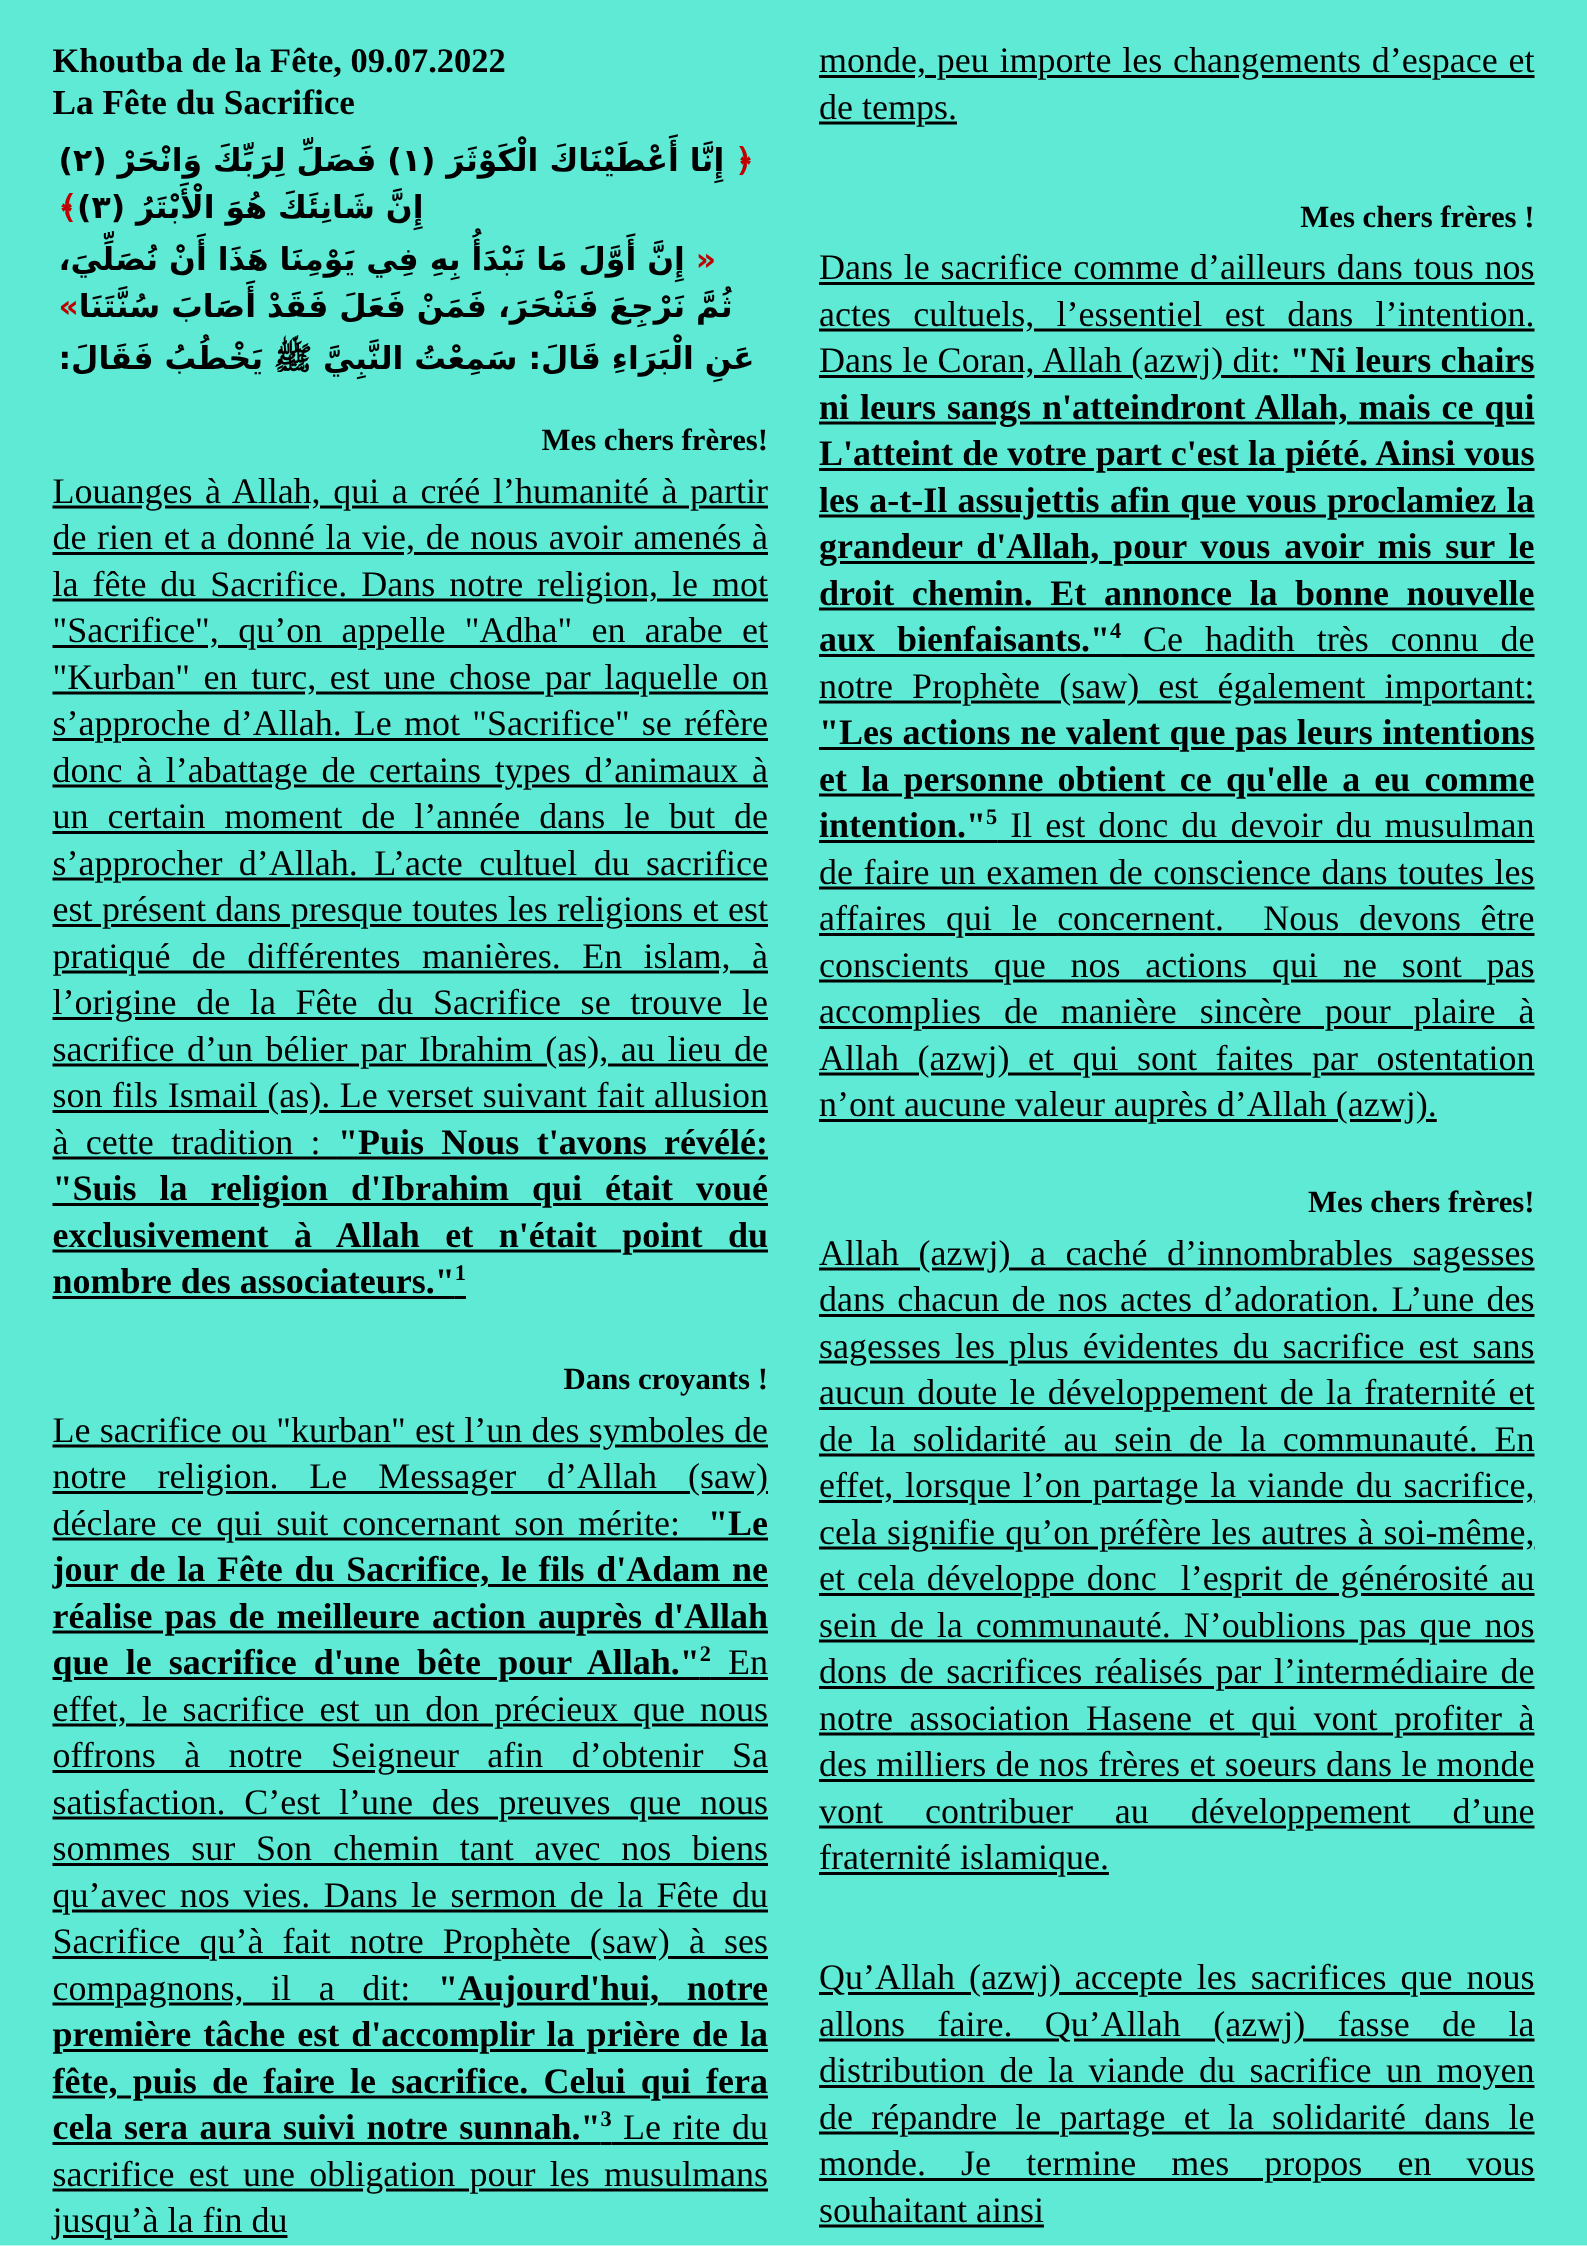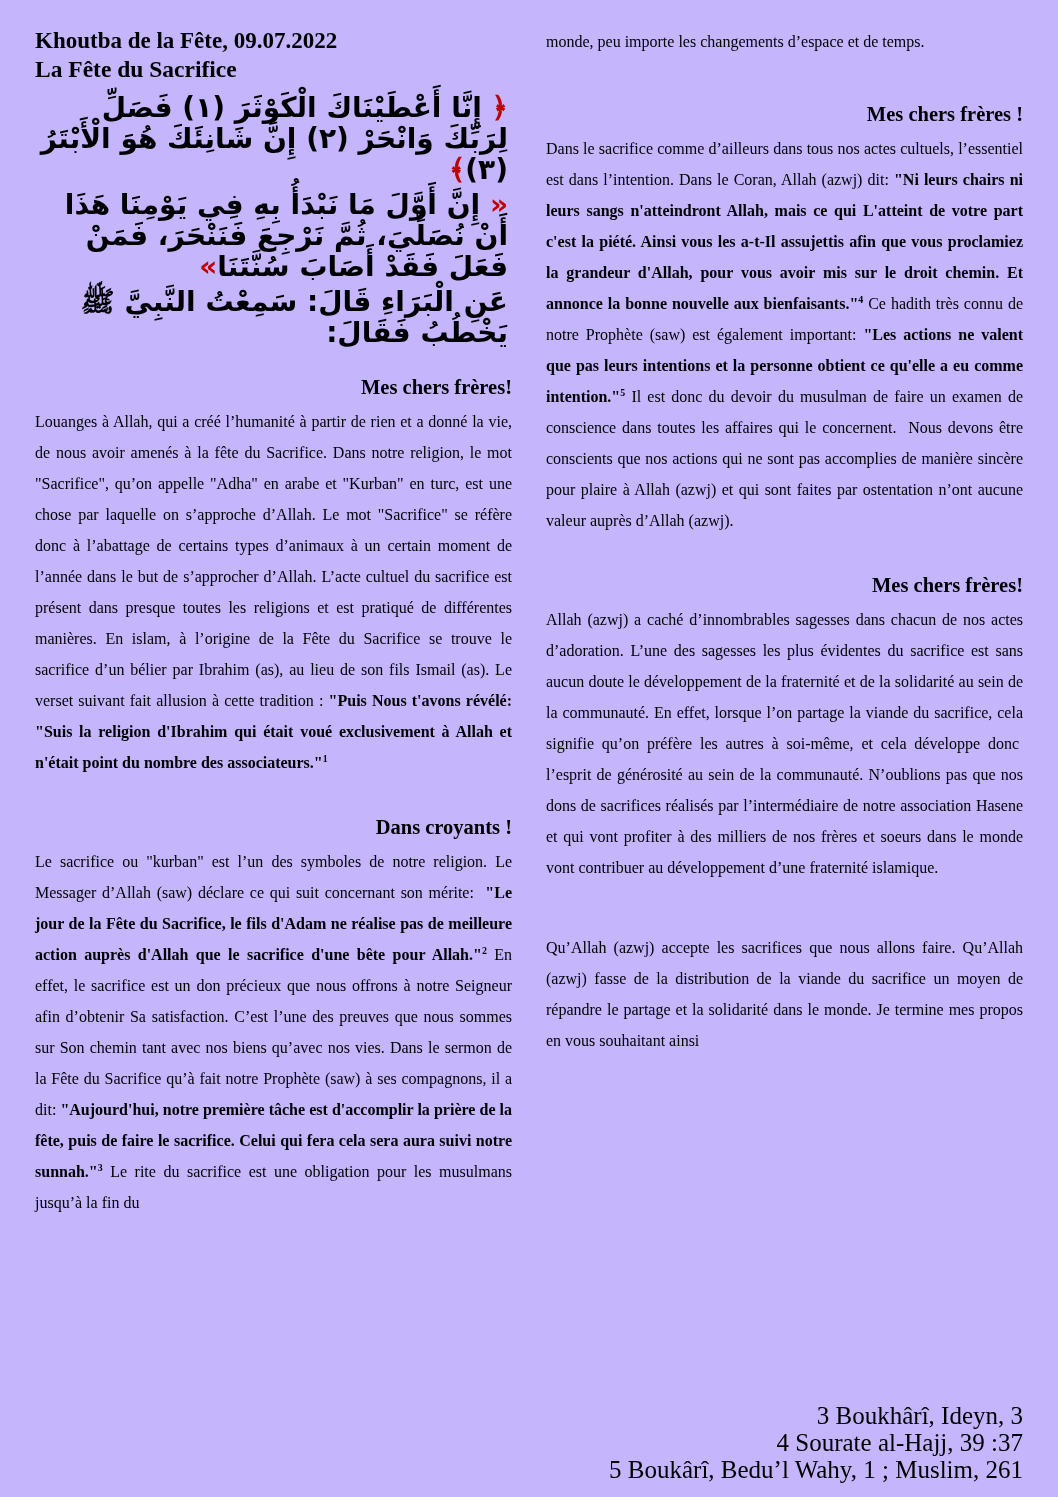--- a/index.html
+++ b/index.html
@@ -1,21 +1,21 @@
 <!DOCTYPE html>
 <html lang="fr"><head>
 <meta charset="utf-8">
 <style>
   html, body { margin: 0; padding: 0; background: #ffffff; }
   .page {
     width: 1058px;
     height: 1497px;
     box-sizing: border-box;
     margin: 0 auto;
-    background: #c4b5fd;
+    background: #5eead4;
     color: #000000;
     font-family: "Liberation Serif", "DejaVu Serif", serif;
     display: flex;
     gap: 34px;
     padding: 26px 35px 14px 35px;
     overflow: hidden;
   }
   .col {
     flex: 1 1 0;
     min-width: 0;
@@ -29,33 +29,34 @@
     line-height: 29px;
   }
   .doc-subtitle {
     font-size: 23.5px;
     font-weight: bold;
     line-height: 29px;
     margin-bottom: 4px;
   }
   .arabic {
     direction: rtl;
-    text-align: right;
+    text-align: left;
     font-family: "DejaVu Sans", sans-serif;
     font-weight: bold;
-    font-size: 28px;
+    font-size: 21px;
     line-height: 31px;
     margin: 4px 4px 0 4px;
     color: #000000;
   }
   .red { color: #c00000; }
   .body-text {
-    font-size: 16px;
+    font-size: 24px;
     line-height: 31px;
     text-align: justify;
+    text-decoration: underline;
   }
   .section-heading {
     font-size: 20.5px;
     font-weight: bold;
     text-align: right;
     margin: 38px 0 7px 0;
   }
   .section-heading.first-after-arabic { margin-top: 28px; }
   .section-heading.top-right { margin-top: 46px; }
   .para-gap { margin-top: 49px; }

